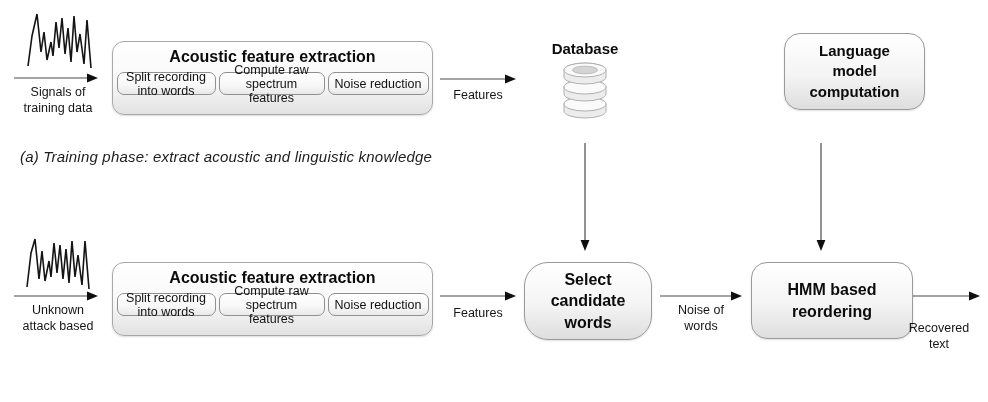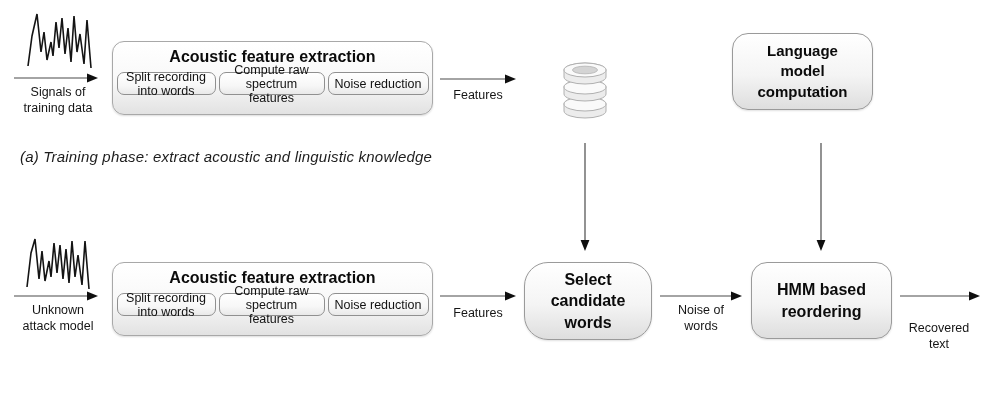--- a/index.html
+++ b/index.html
@@ -103,45 +103,46 @@
       <div class="subbox w1">Split recording
 into words</div>
       <div class="subbox w2">Compute raw
 spectrum features</div>
       <div class="subbox w3">Noise reduction</div>
     </div>
   </div>
 
   <div class="lbl" style="left:438px; top:87px; width:80px;">Features</div>
 
+  <div class="lbl lbl-bold" style="left:535px; top:39px; width:100px;">Database</div>
 
   <svg class="icon-abs" style="left:562px; top:61px;" width="46" height="58" viewBox="0 0 46 58">
     <g stroke="#b0b0b0" stroke-width="1">
       <path d="M2 43 a21 7 0 0 1 42 0 l0 7 a21 7 0 0 1 -42 0 z" fill="#ececec"></path>
       <ellipse cx="23" cy="43" rx="21" ry="7" fill="#fafafa"></ellipse>
       <path d="M2 26 a21 7 0 0 1 42 0 l0 7 a21 7 0 0 1 -42 0 z" fill="#ececec"></path>
       <ellipse cx="23" cy="26" rx="21" ry="7" fill="#fafafa"></ellipse>
       <path d="M2 9 a21 7 0 0 1 42 0 l0 7 a21 7 0 0 1 -42 0 z" fill="#ececec"></path>
       <ellipse cx="23" cy="9" rx="21" ry="7" fill="#fafafa"></ellipse>
       <ellipse cx="23" cy="9" rx="12.5" ry="3.8" fill="#d4d4d4" stroke="#bdbdbd"></ellipse>
     </g>
   </svg>
 
-  <div class="roundbox" style="left:732px; top:33px; width:141px; height:77px;">Language
+  <div class="roundbox" style="left:784px; top:33px; width:141px; height:77px;">Language
 model
 computation</div>
 
   <div class="caption" style="left:20px; top:148px;">(a) Training phase: extract acoustic and linguistic knowledge</div>
 
   <svg class="icon-abs" style="left:24px; top:231px;" width="72" height="62" viewBox="0 0 72 62">
     <polyline points="3,56 7,22 11,8 15,48 18,20 21,50 25,30 27,46 30,12 33,42 36,14 39,48 42,18 45,52 48,10 51,46 54,24 58,54 61,10 65,58" fill="none" stroke="#141414" stroke-width="1.6" stroke-linejoin="miter"></polyline>
   </svg>
 
   <div class="lbl" style="left:6px; top:302px; width:104px;">Unknown
-attack model</div>
+attack based</div>
 
   <div class="bigbox" style="left:112px; top:262px;">
     <div class="bigbox-title">Acoustic feature extraction</div>
     <div class="steps">
       <div class="subbox w1">Split recording
 into words</div>
       <div class="subbox w2">Compute raw
 spectrum features</div>
       <div class="subbox w3">Noise reduction</div>
     </div>
@@ -149,20 +150,20 @@
 
   <div class="lbl" style="left:438px; top:305px; width:80px;">Features</div>
 
   <div class="roundbox" style="left:524px; top:262px; width:128px; height:78px; font-size:16px;border-radius:24px;">Select
 candidate
 words</div>
 
   <div class="lbl" style="left:662px; top:302px; width:78px;">Noise of
 words</div>
 
-  <div class="roundbox" style="left:751px; top:262px; width:141px; height:77px; font-size:16px;">HMM based
+  <div class="roundbox" style="left:751px; top:262px; width:162px; height:77px; font-size:16px;">HMM based
 reordering</div>
 
   <div class="lbl" style="left:896px; top:320px; width:86px;text-align:center;">Recovered
 text</div>
 
 
 </div>
 
 </body></html>

